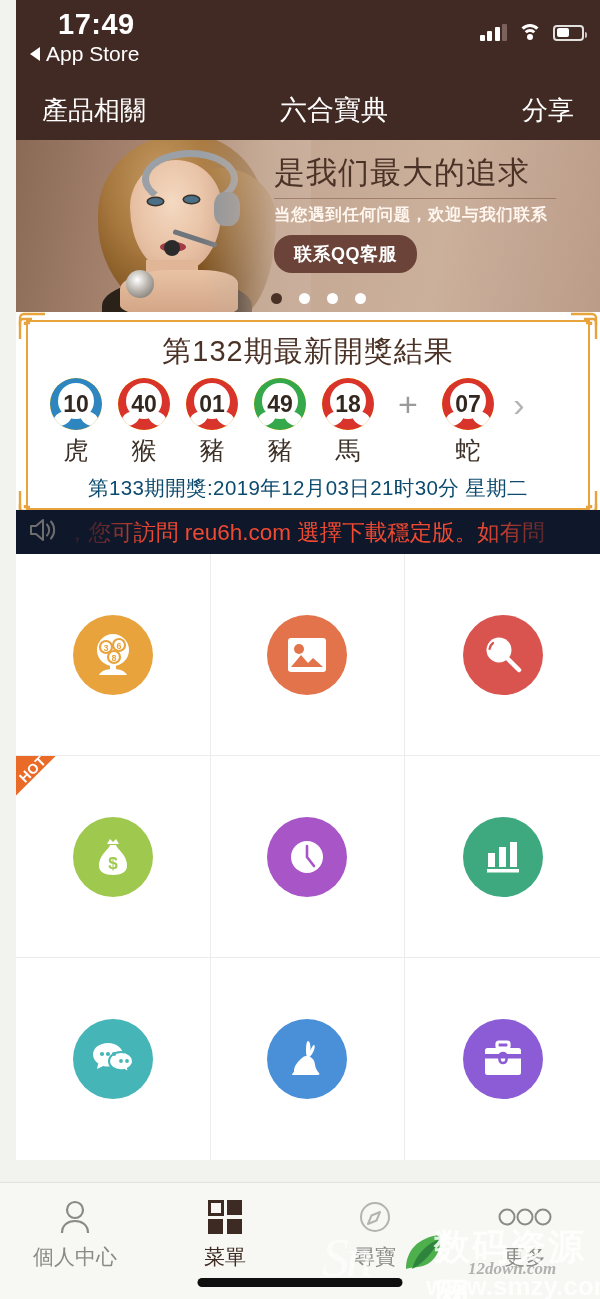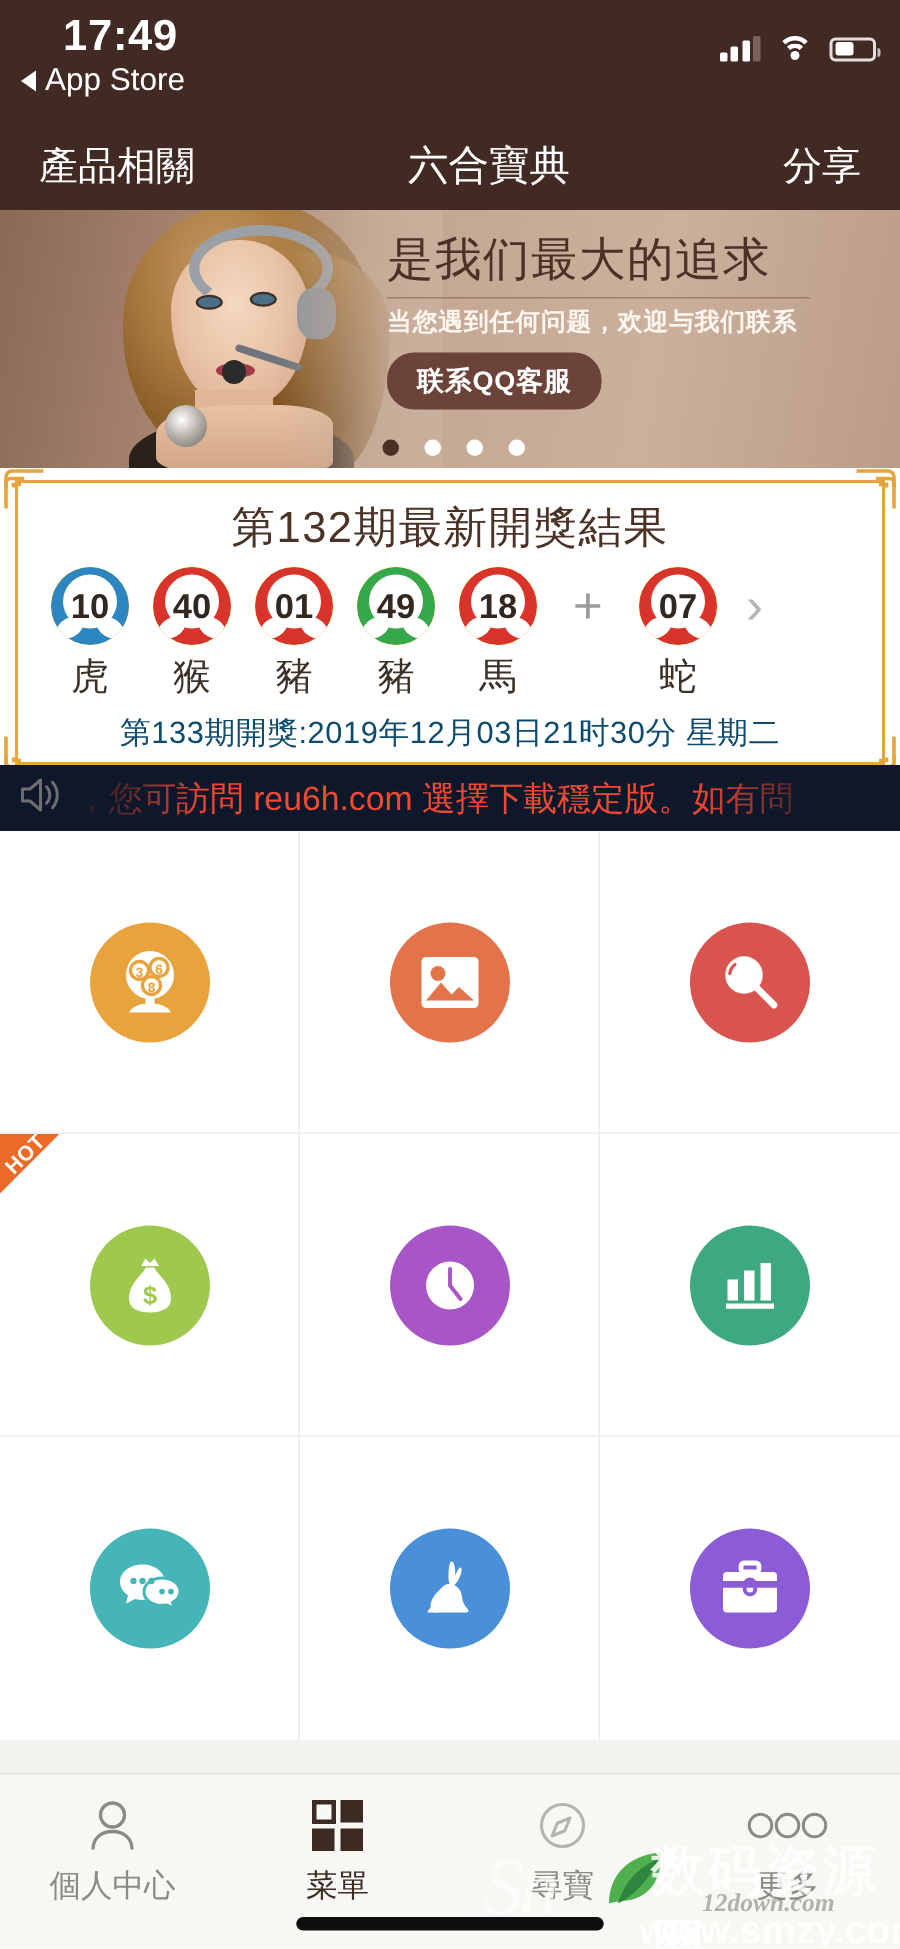--- a/index.html
+++ b/index.html
@@ -1,21 +1,21 @@
 <!DOCTYPE html>
 <html><head>
 <meta charset="utf-8">
 <style>
   * { box-sizing: border-box; margin: 0; padding: 0; }
   html, body {
     width: 600px; height: 1299px;
     font-family: "Liberation Sans", "DejaVu Sans", sans-serif;
     background: #ffffff; overflow: hidden;
   }
-  #app { position: relative; width: 600px; height: 1299px; background: #f2f2ef; overflow: hidden; }
+  #app { position: relative; width: 600px; height: 1299px; background: #f2f2ef; overflow: hidden; padding-left: 16px; }
 
   
   .statusbar {
     position: relative; height: 80px; background: #422A24; color: #fff;
   }
   .sb-time { position: absolute; left: 42px; top: 8px; font-size: 29px; font-weight: bold; letter-spacing: .5px; }
   .sb-back { position: absolute; left: 14px; top: 42px; font-size: 21px; display: flex; align-items: center; gap: 6px; }
   .sb-back .tri {
     width: 0; height: 0; border-top: 7px solid transparent; border-bottom: 7px solid transparent;
     border-right: 10px solid #fff; display: inline-block;

